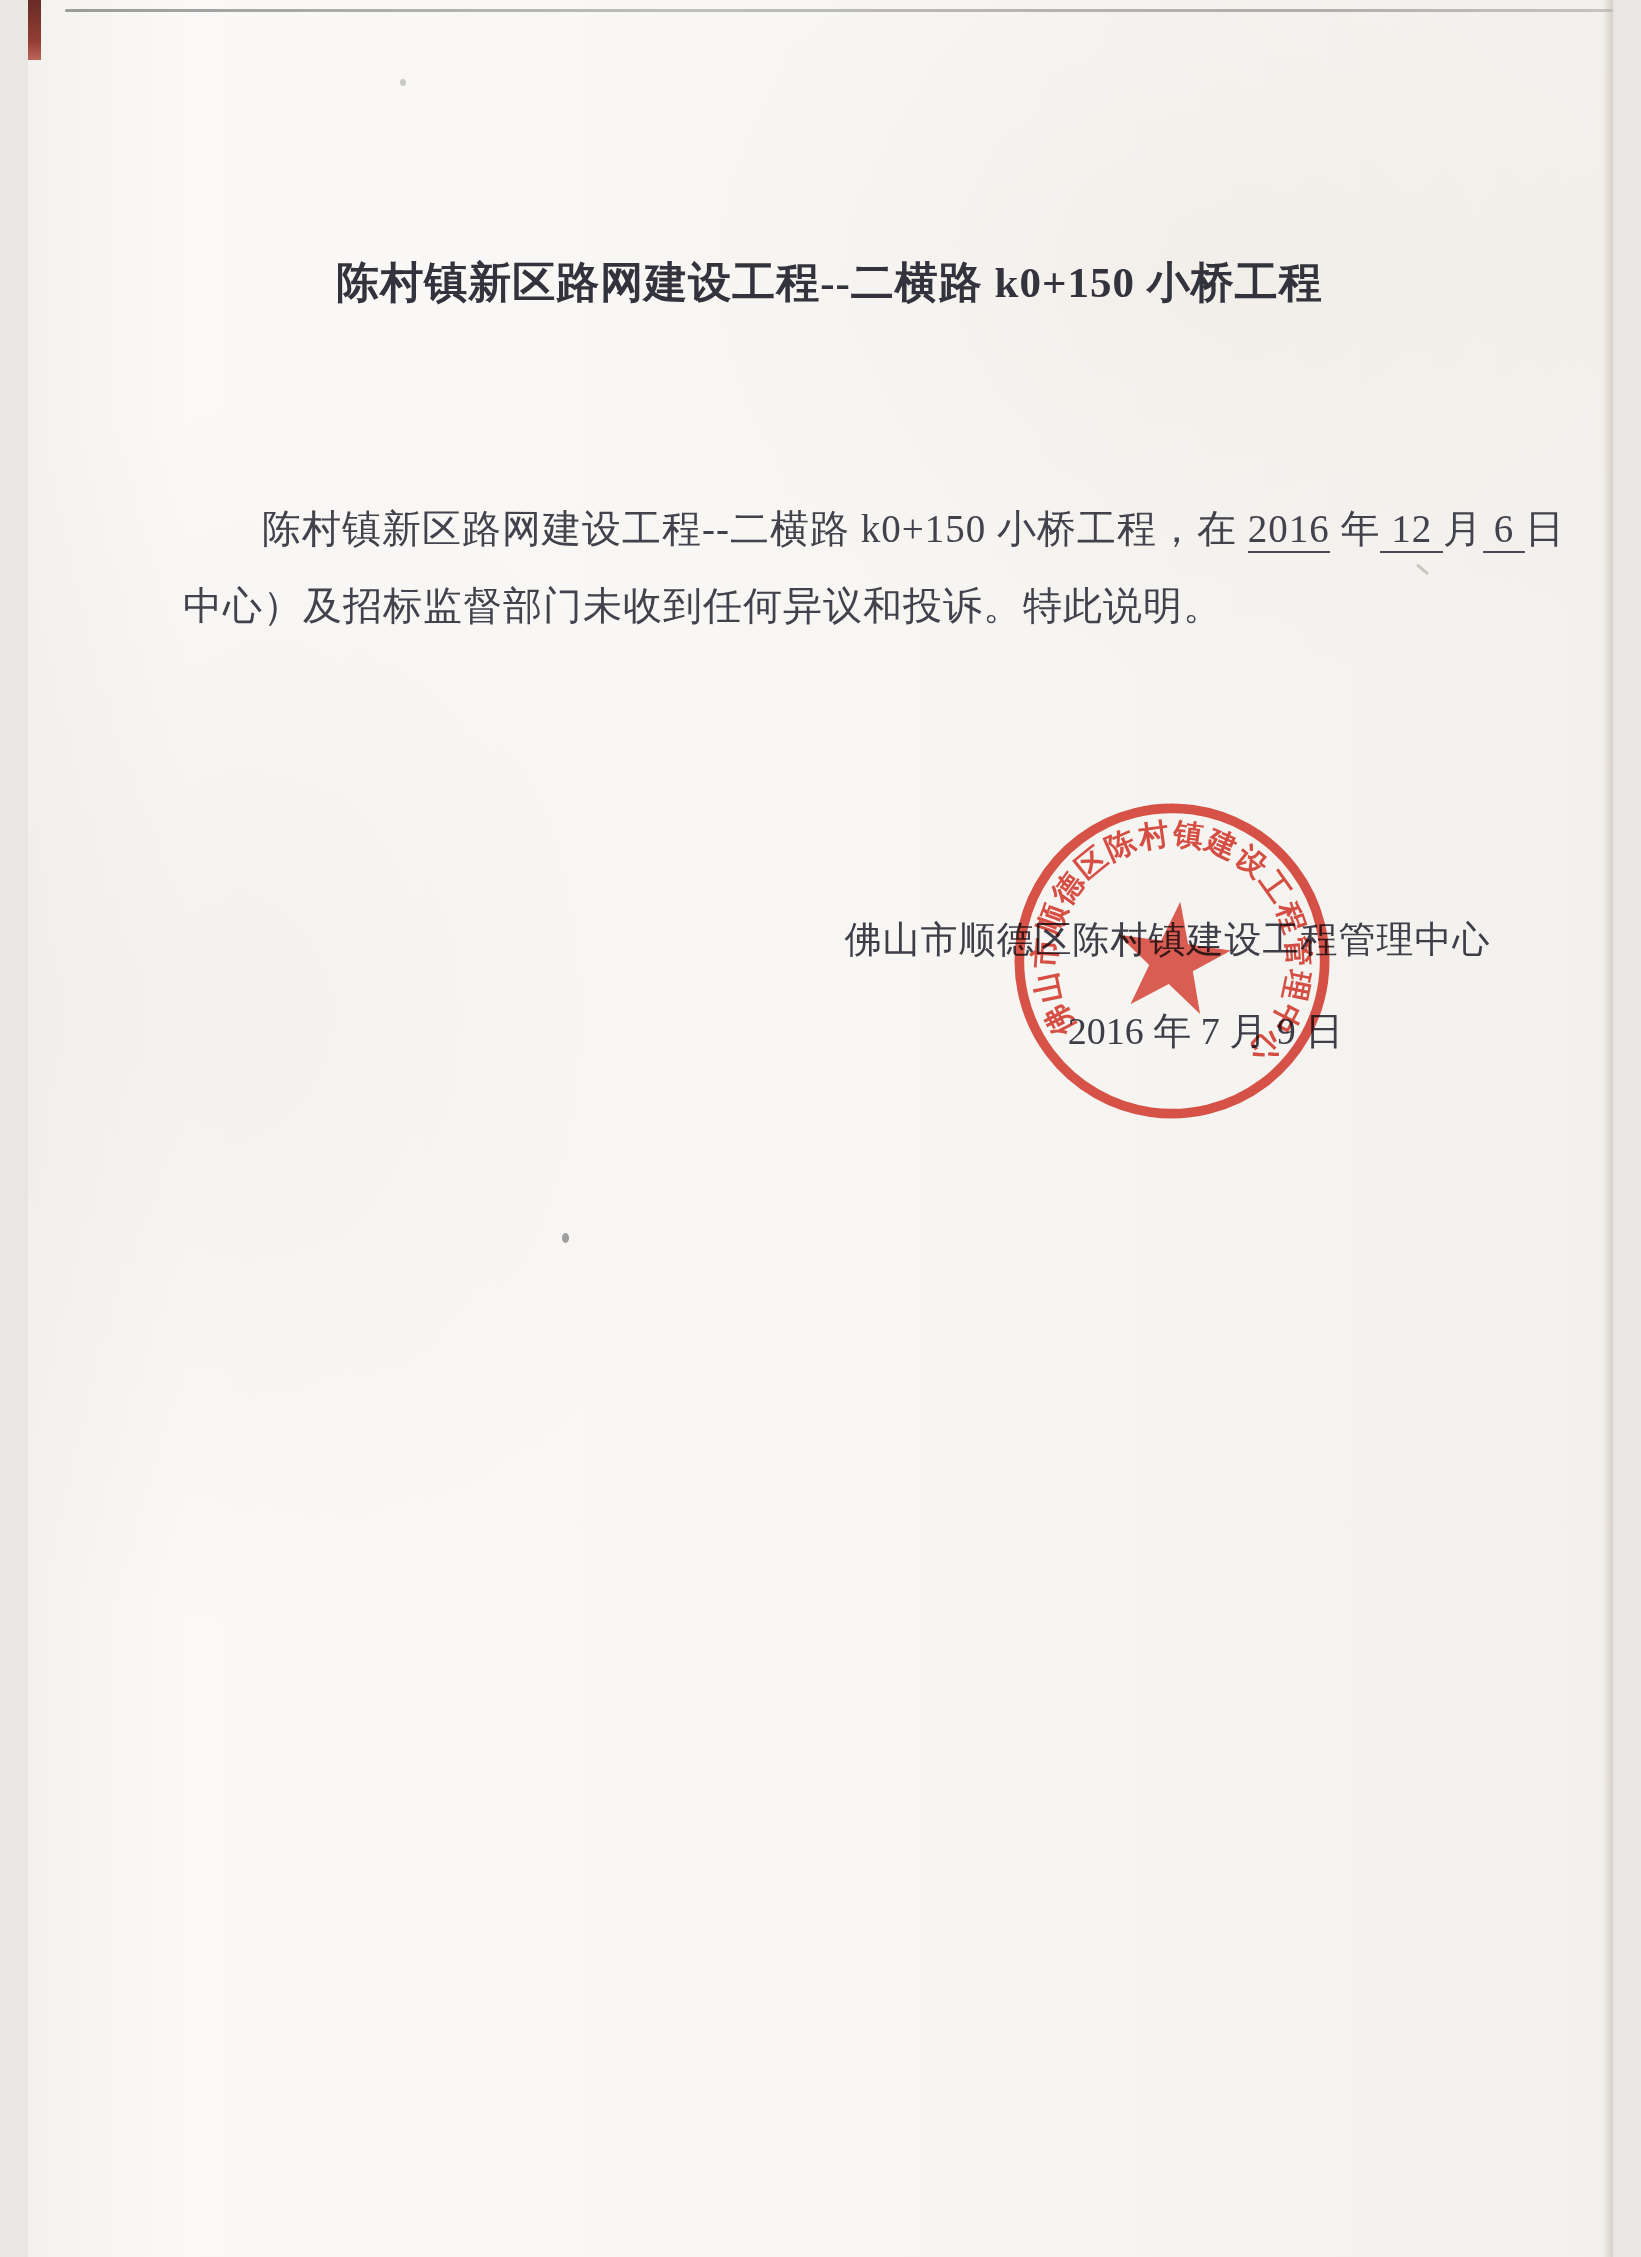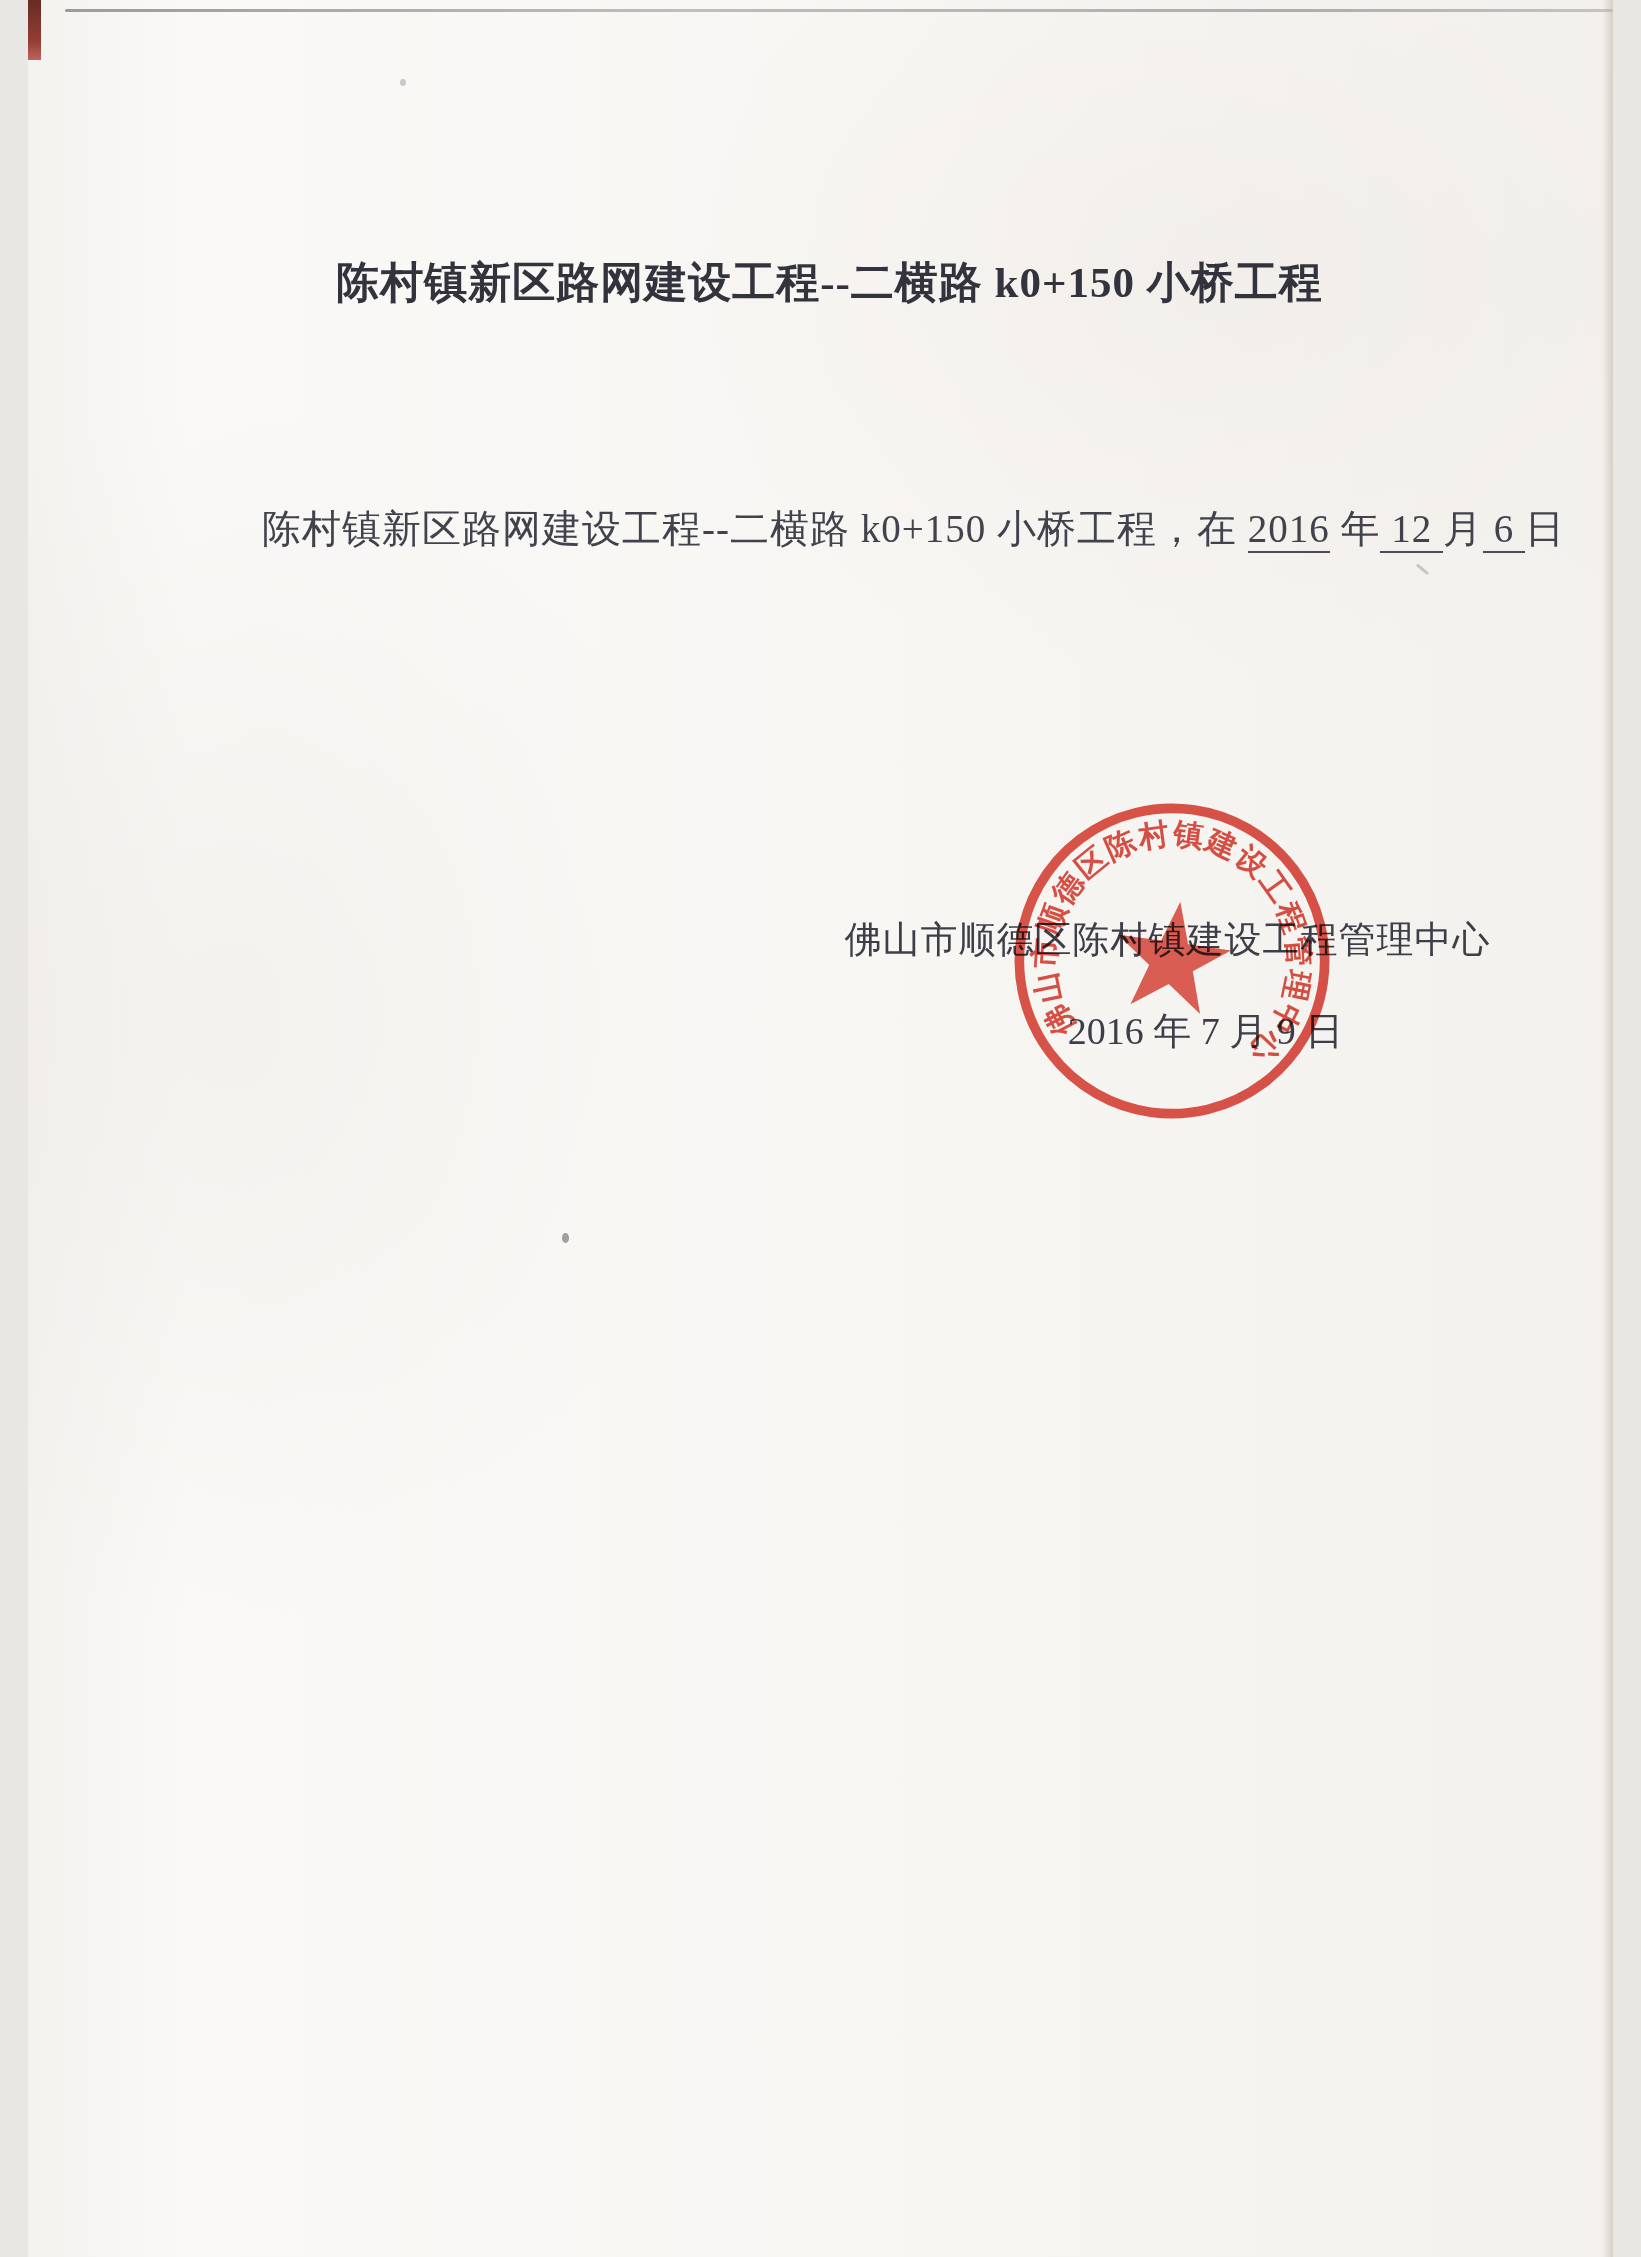--- a/index.html
+++ b/index.html
@@ -89,20 +89,21 @@
   <div class="speck1"></div>
   <div class="speck2"></div>
   <div class="speck3"></div>
 
   <div class="title-block">
     <div>陈村镇新区路网建设工程--二横路 k0+150 小桥工程</div>
   </div>
 
   <div class="paragraph">
     <div class="pline indent"><span>陈村镇新区路网建设工程--二横路 k0+150 小桥工程，在 </span><span class="u">2016</span><span> 年</span><span class="u"> 12 </span><span>月</span><span class="u"> 6 </span><span> 日</span></div>
+    <div class="pline"><span>中心）及招标监督部门未收到任何异议和投诉。特此说明。</span></div>
   </div>
 
   <div class="signature-org">佛山市顺德区陈村镇建设工程管理中心</div>
   <div class="signature-date">2016 年 7 月 9 日</div>
 
   <div class="stamp">
     <svg width="342" height="342" viewBox="0 0 354 354">
       <defs>
         <path id="arcpath" d="M 91.4 262.6 A 121 121 0 1 1 262.6 262.6" fill="none"></path>
       </defs>

